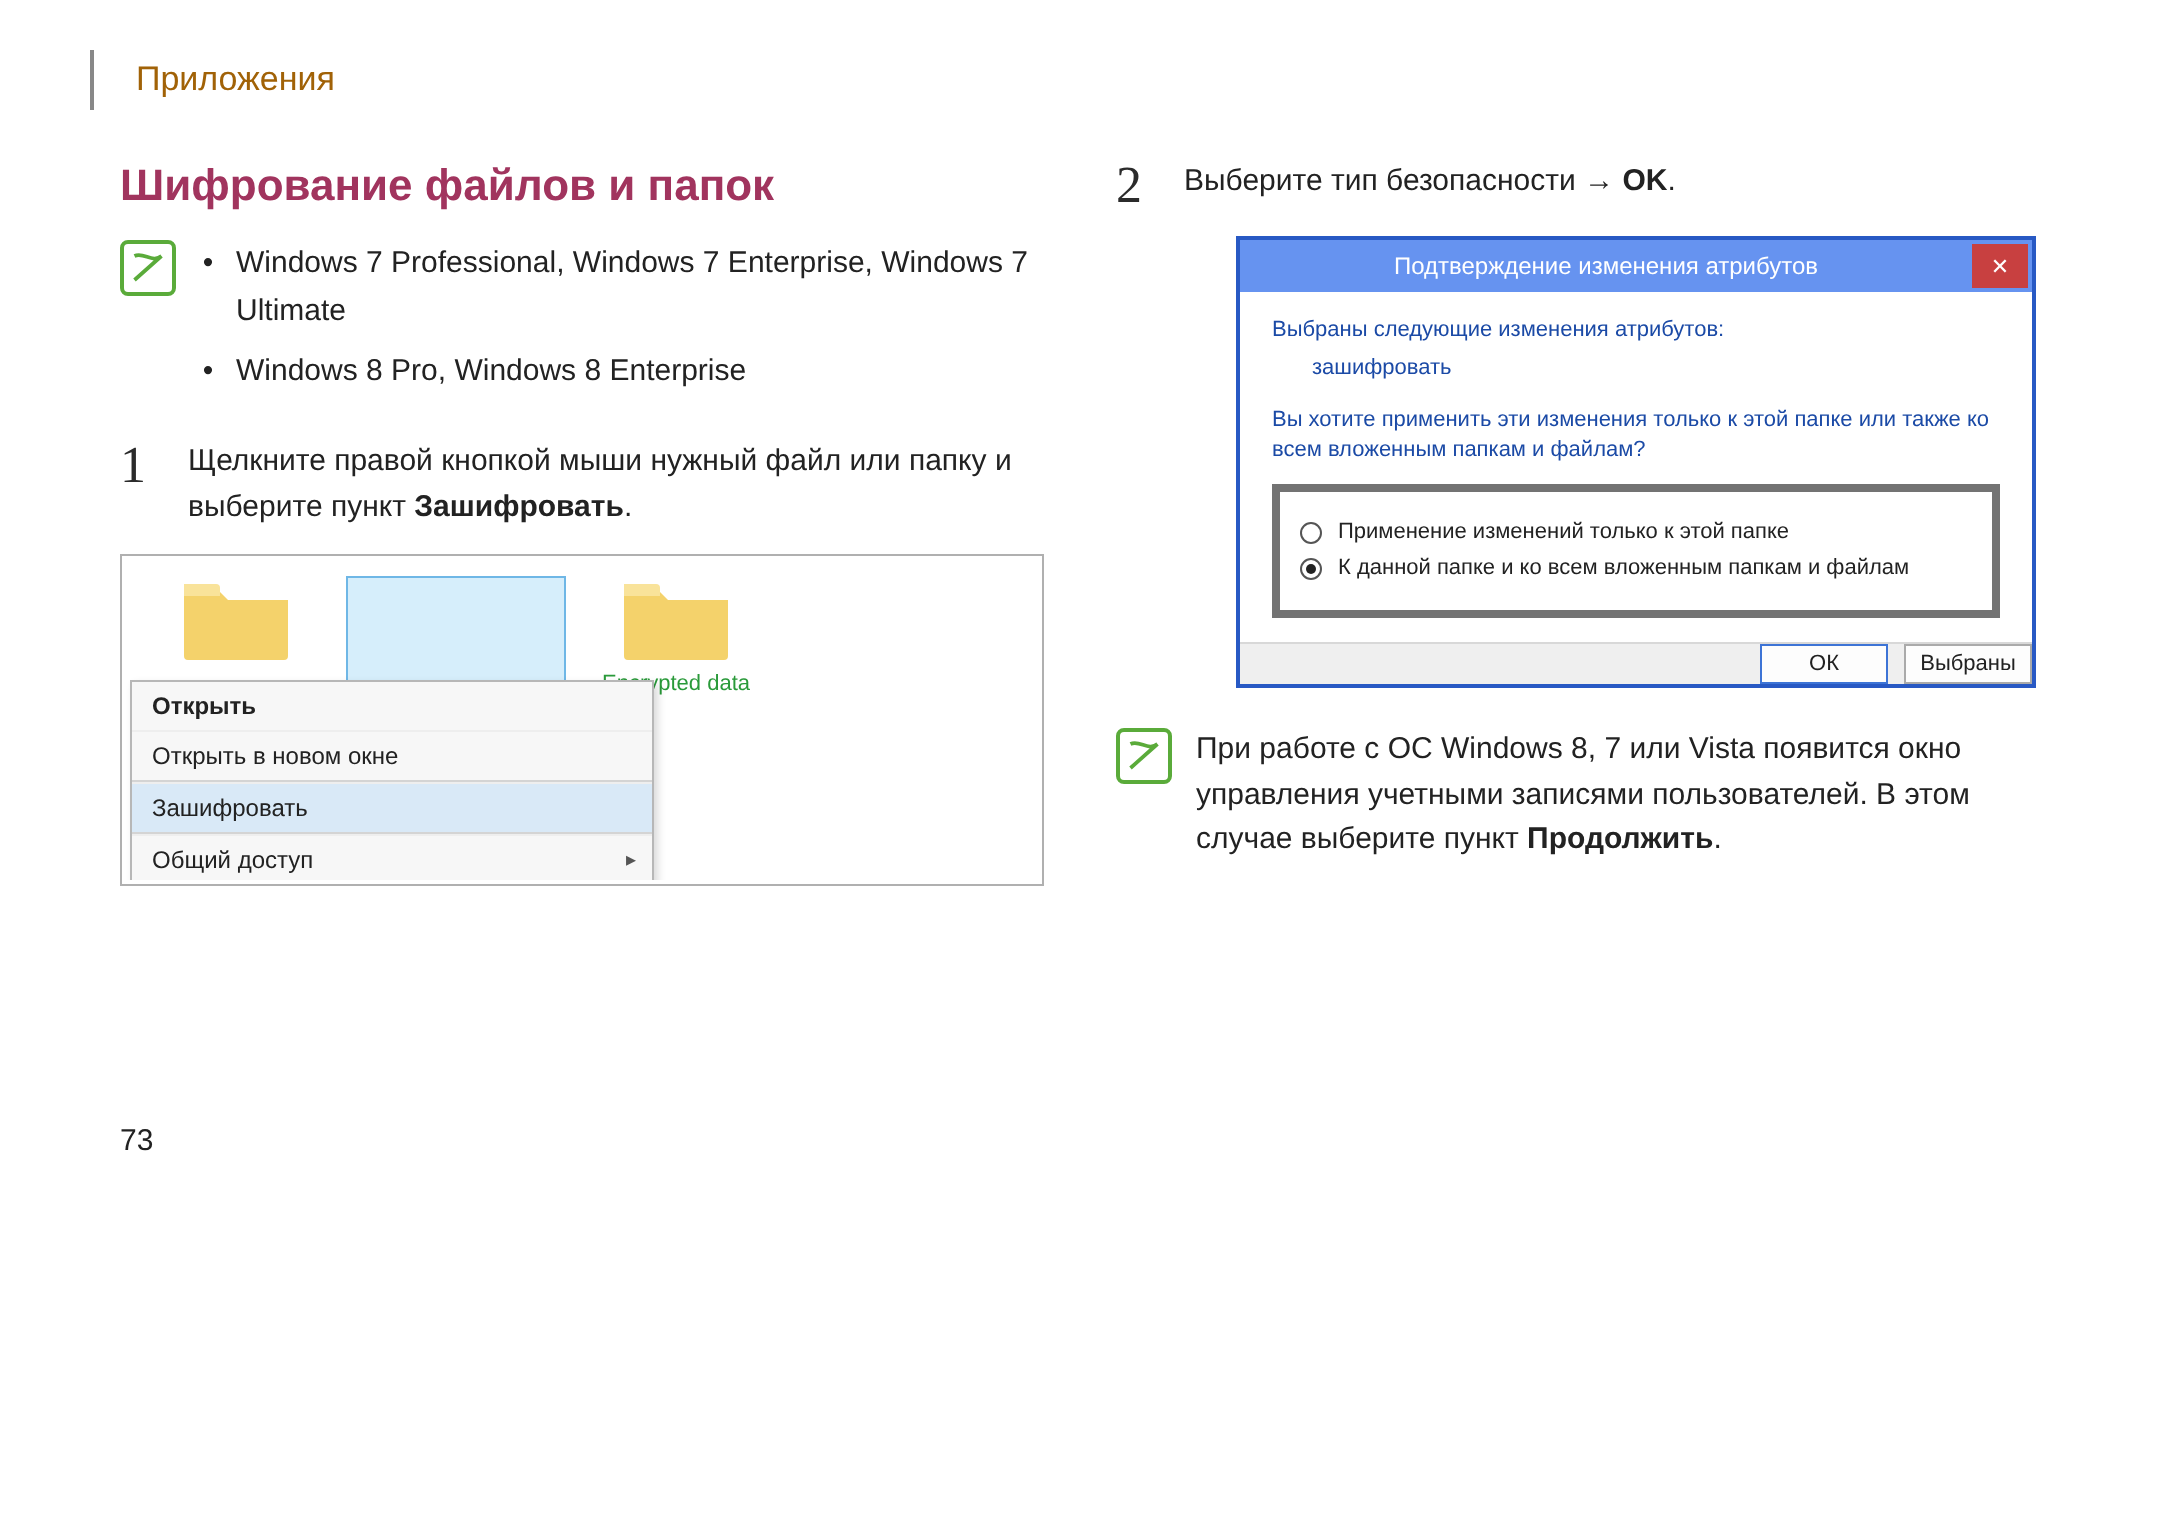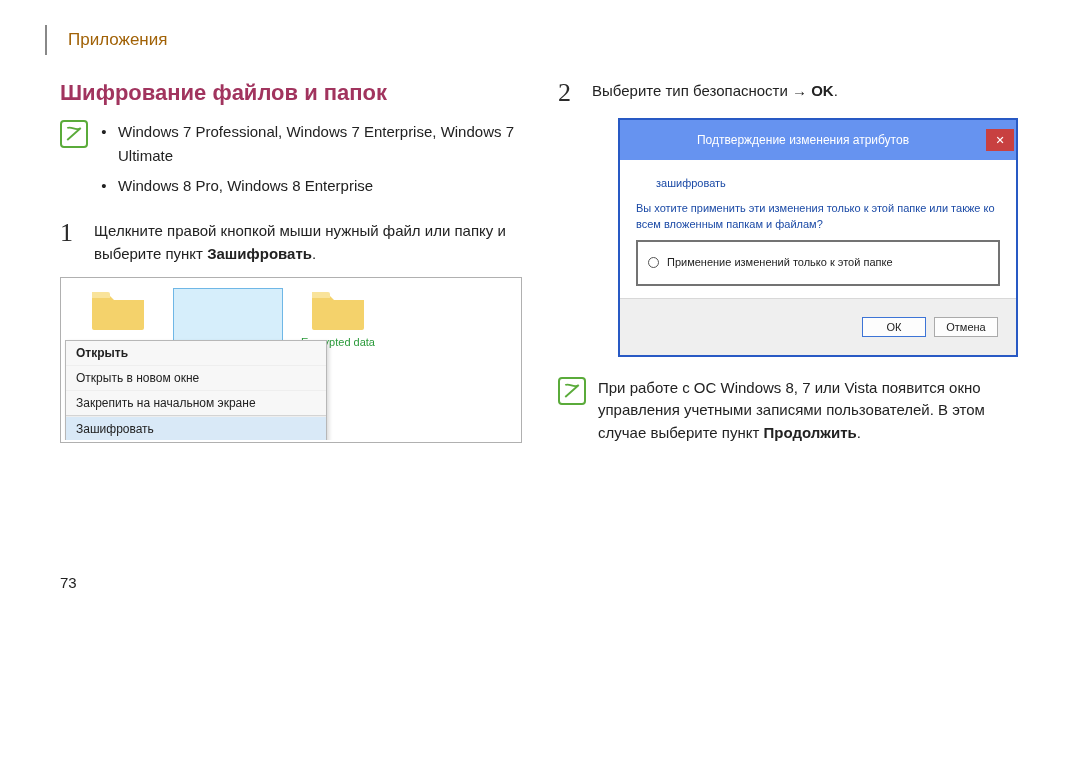--- a/index.html
+++ b/index.html
@@ -172,21 +172,21 @@
   .dialog {
     border: 2px solid #2859c4;
     background: #fff;
     font-size: 11px;
   }
   .dlg-title {
     background: #6693f0;
     color: #fff;
     display: flex;
     align-items: center;
-    height: 40px;
+    height: 26px;
   }
   .dlg-title-text {
     flex: 1;
     text-align: center;
     font-size: 12px;
   }
   .dlg-close {
     width: 28px;
     height: 22px;
     background: #c84040;
@@ -197,21 +197,21 @@
     margin-right: 2px;
     font-size: 11px;
   }
   .dlg-body {
     padding: 12px 16px;
     color: #1b4aa6;
     line-height: 1.4;
   }
   .dlg-body .indent { margin-left: 20px; margin-top: 4px; margin-bottom: 10px; }
   .radio-group {
-    border: 2px solid #737373;
+    border: 4px solid #737373;
     padding: 10px;
     margin-top: 8px;
     color: #222;
   }
   .radio-row { display: flex; align-items: center; gap: 8px; font-size: 11px; margin: 3px 0; }
   .radio {
     width: 11px; height: 11px;
     border: 1px solid #555;
     border-radius: 50%;
     display: inline-flex;
@@ -222,21 +222,21 @@
   }
   .radio.checked::after {
     content: "";
     width: 5px; height: 5px;
     background: #222;
     border-radius: 50%;
   }
   .dlg-foot {
     background: #efefef;
     border-top: 1px solid #d8d8d8;
-    padding: 18px;
+    padding: 0;
     display: flex;
     justify-content: flex-end;
     gap: 8px;
   }
   .dlg-btn {
     border: 1px solid #aaa;
     background: #fdfdfd;
     padding: 3px 0;
     font-size: 11px;
     width: 62px;
@@ -309,21 +309,20 @@
                   <path fill="#f4d26b" d="M2 8 h18 l4 4 h30 v28 a2 2 0 0 1 -2 2 H4 a2 2 0 0 1 -2 -2 Z"></path>
                   <path fill="#f9e39a" d="M2 4 h16 a2 2 0 0 1 2 2 v4 H2 Z"></path>
                 </svg>
               <span class="folder-label green">Encrypted data</span>
             </div>
           </div>
 
           <div class="ctx-menu">
             <div class="ctx-item">Открыть</div>
             <div class="ctx-item">Открыть в новом окне</div>
-            <div class="ctx-item">Закрепить на начальном экране</div>
             <div class="ctx-sep"></div>
             <div class="ctx-item hl">Зашифровать</div>
             <div class="ctx-sep"></div>
             <div class="ctx-item submenu">Общий доступ</div>
           </div>
         </div>
       </div>
     </div>
 
     <div class="col">
@@ -334,32 +333,37 @@
         </div>
       </div>
 
       <div class="dialog-wrap">
         <div class="dialog">
           <div class="dlg-title">
             <div class="dlg-title-text">Подтверждение изменения атрибутов</div>
             <div class="dlg-close">✕</div>
           </div>
           <div class="dlg-body">
+            <div>Выбраны следующие изменения атрибутов:</div>
             <div class="indent">зашифровать</div>
             <div>Вы хотите применить эти изменения только к этой папке или также ко всем вложенным папкам и файлам?</div>
             <div class="radio-group">
               <div class="radio-row">
                 <span class="radio"></span>
                 <span>Применение изменений только к этой папке</span>
               </div>
+              <div class="radio-row">
+                <span class="radio checked"></span>
+                <span>К данной папке и ко всем вложенным папкам и файлам</span>
+              </div>
             </div>
           </div>
           <div class="dlg-foot">
             <div class="dlg-btn primary">ОК</div>
-            <div class="dlg-btn">Отмена</div>
+            <div class="dlg-btn">Выбраны</div>
           </div>
         </div>
       </div>
 
       <div class="note-block">
         <div class="note-icon">
           <svg width="18" height="18" viewBox="0 0 24 24">
               <path fill="none" stroke="#5aab3a" stroke-width="2.5" d="M3 4 C 9 1, 15 9, 21 4 M3 20 L21 4"></path>
             </svg>
         </div>

